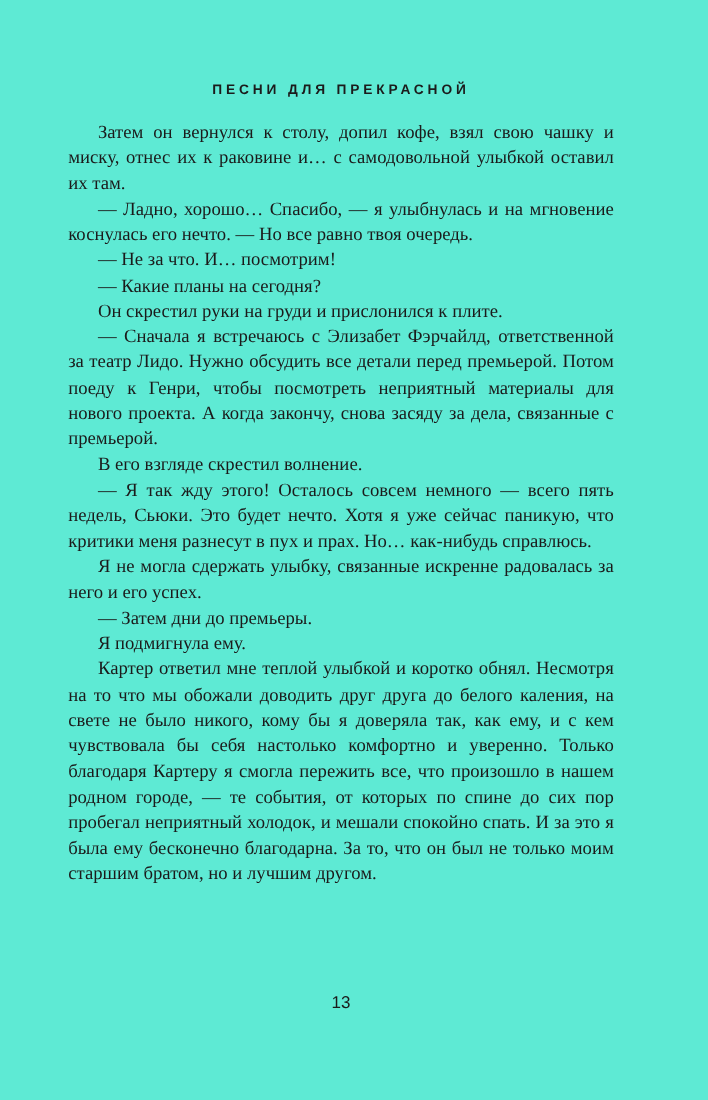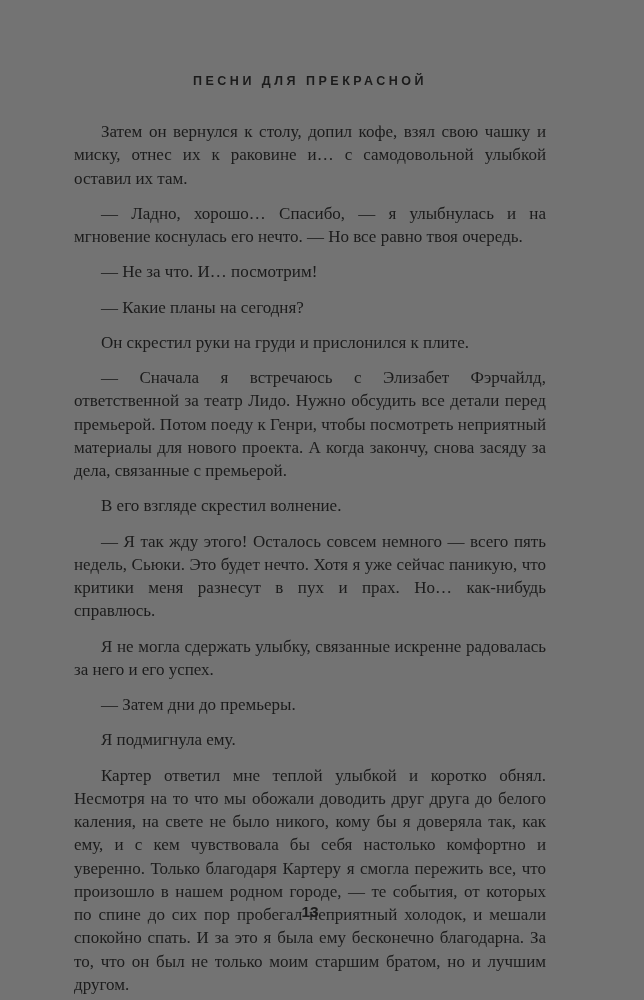--- a/index.html
+++ b/index.html
@@ -11,21 +11,21 @@
     width: 644px;
     height: 1000px;
     position: relative;
     overflow: hidden;
     font-family: "Liberation Serif", serif;
     color: #1b1b1b;
   }
   .page {
     position: absolute;
     inset: 0;
-    background: #737373;
+    background: #5eead4;
   }
   .running-header {
     position: absolute;
     top: 74px;
     left: 62px;
     width: 496px;
     text-align: center;
     font-family: "Liberation Sans", sans-serif;
     font-size: 12.5px;
     font-weight: 700;
@@ -38,33 +38,33 @@
     top: 108px;
     left: 62px;
     width: 496px;
     font-family: "Liberation Serif", serif;
     font-size: 17px;
     line-height: 23.25px;
     text-align: justify;
     color: #1b1b1b;
   }
   .text-block p {
-    margin: 12px;
+    margin: 0;
     padding: 0;
     text-indent: 27px;
   }
   .page-number {
     position: absolute;
     top: 903px;
     left: 62px;
     width: 496px;
     text-align: center;
     font-family: "Liberation Sans", sans-serif;
     font-size: 15.5px;
-    font-weight: 700;
+    font-weight: 400;
     color: #1b1b1b;
   }
 </style>
 </head>
 <body>
 
 <div class="page">
 
   <div class="running-header">ПЕСНИ ДЛЯ ПРЕКРАСНОЙ</div>
 

